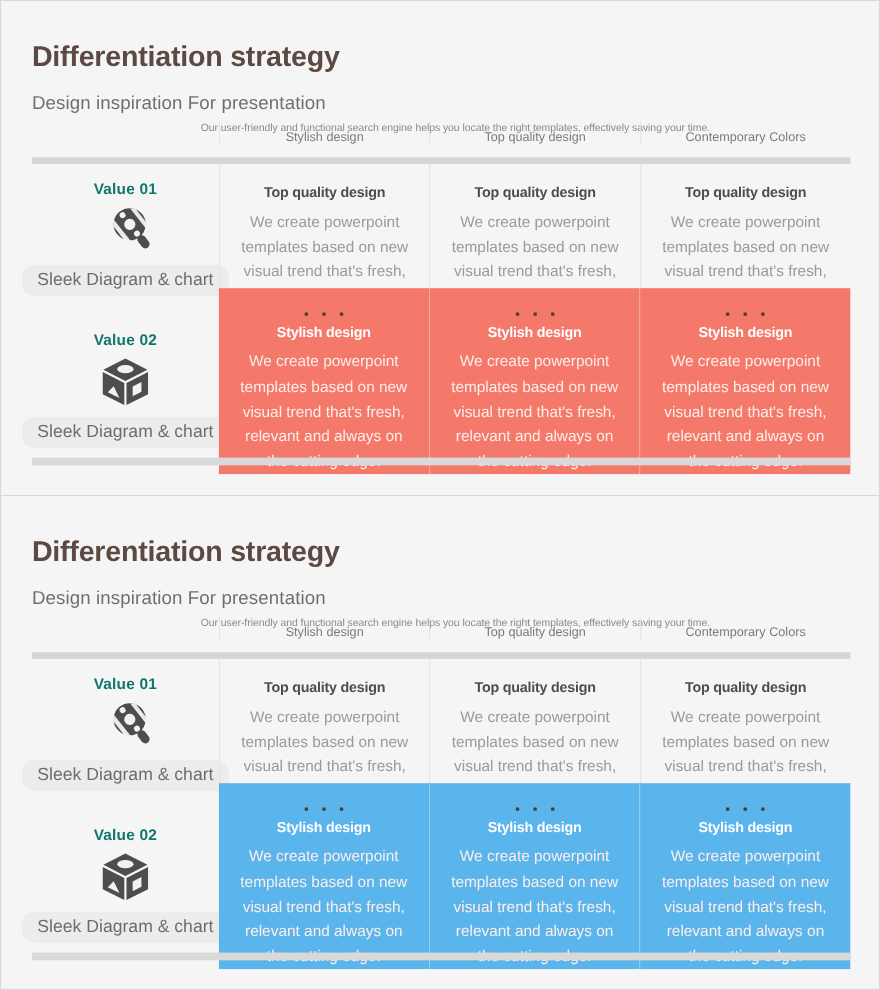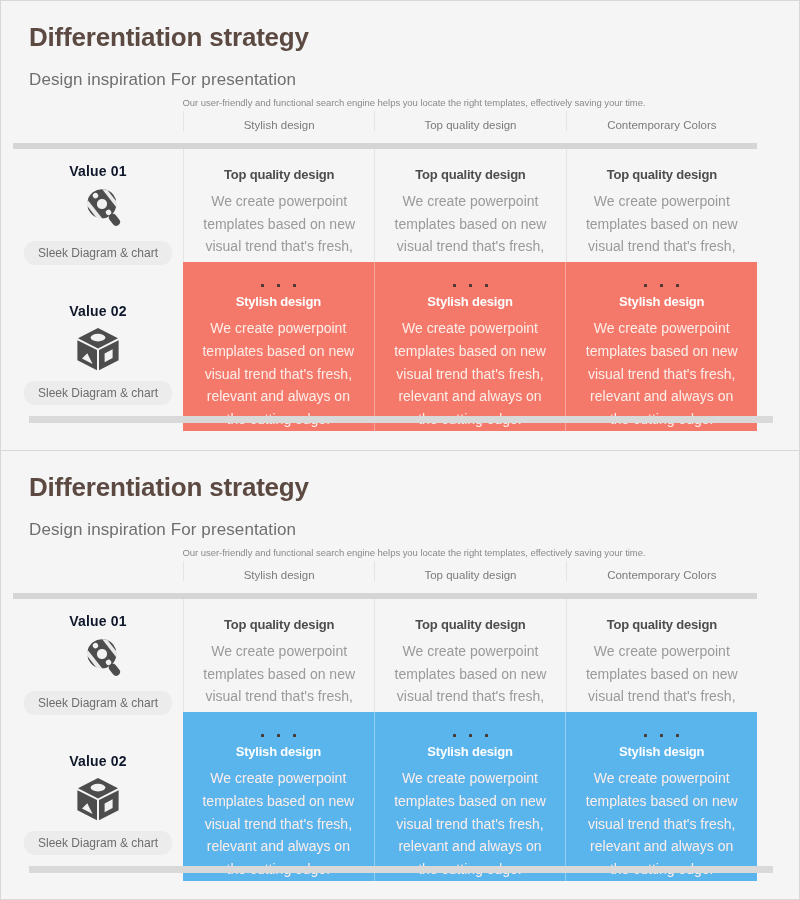--- a/index.html
+++ b/index.html
@@ -17,21 +17,21 @@
     height:450px;
     box-sizing:border-box;
     background:#f5f5f5;
     border:1px solid #d8d8d8;
     border-left:1px solid #d8d8d8;
     border-right:1px solid #d8d8d8;
     overflow:hidden;
   }
   .panel.first{border-bottom:none;}
 
-  .panel-head{padding:22px 0 0 28px;}
+  .panel-head{padding:22px 0 0 28px;margin-top:14px;}
   .title{
     font-size:26px;
     font-weight:bold;
     color:#5c4a42;
     letter-spacing:-0.2px;
     margin:0;
     line-height:1.1;
   }
   .subtitle{
     font-size:17px;
@@ -42,21 +42,21 @@
   .desc{
     font-size:9.5px;
     color:#8a8a8a;
     margin:7px 0 0 0;
     letter-spacing:-0.05px;
     text-align:center;
   }
 
   .table{
     position:absolute;
-    left:12px;
+    left:28px;
     top:110px;
     width:744px;
   }
   .thead{
     display:flex;
     height:30px;
     align-items:flex-start;
   }
   .th-spacer{width:170px;flex:none;}
   .th{
@@ -83,33 +83,33 @@
     width:170px;flex:none;
     display:flex;flex-direction:column;
     align-items:center;
     justify-content:flex-start;
     padding-top:14px;
     box-sizing:border-box;
   }
   .value-label{
     font-size:14px;
     font-weight:bold;
-    color:#0f172a;
+    color:#0f766e;
     letter-spacing:0.2px;
   }
   .icon-wrap{
     height:52px;
     display:flex;align-items:center;justify-content:center;
     margin-top:4px;
   }
   .pill{
     margin-top:6px;
     background:#ececec;
     color:#6d6d6d;
-    font-size:12px;
+    font-size:16px;
     border-radius:11px;
     padding:5px 14px;
     white-space:nowrap;
   }
 
   .cells{display:flex;flex:1;}
   .cell{
     flex:1;
     box-sizing:border-box;
     border-left:1px solid #e4e4e4;

